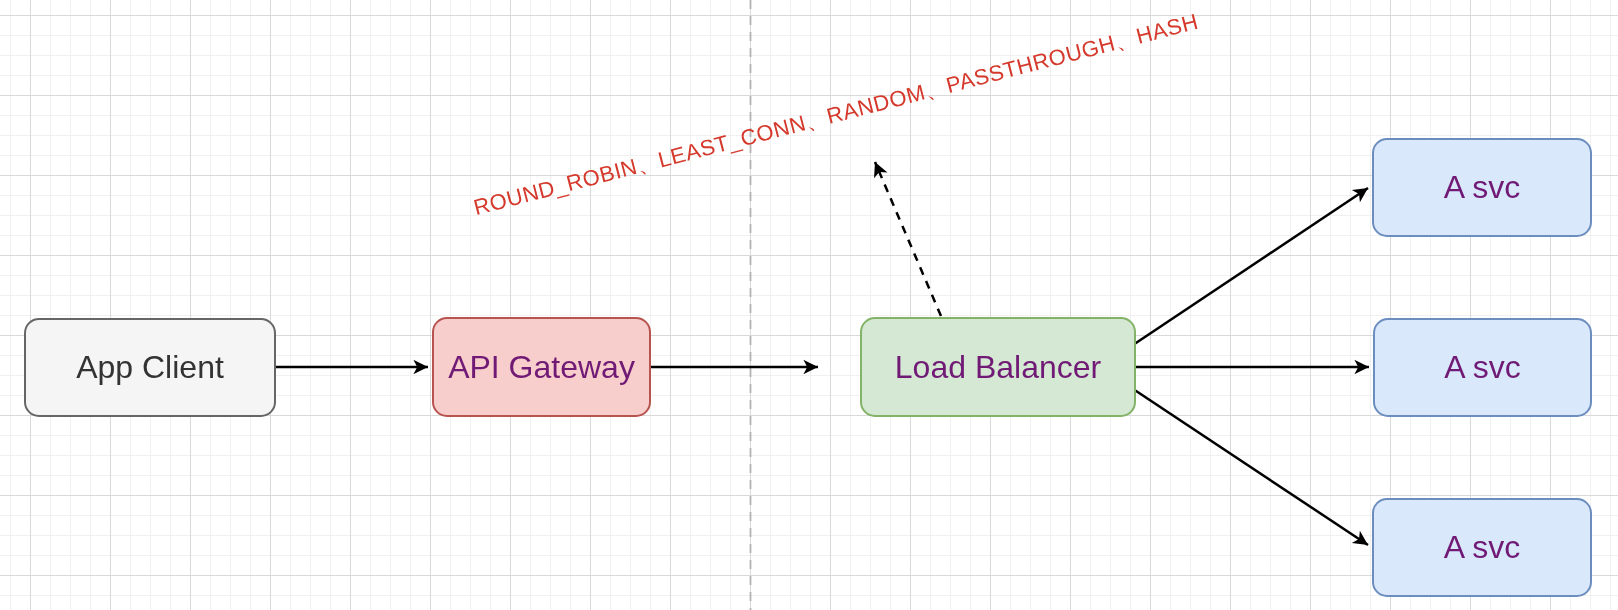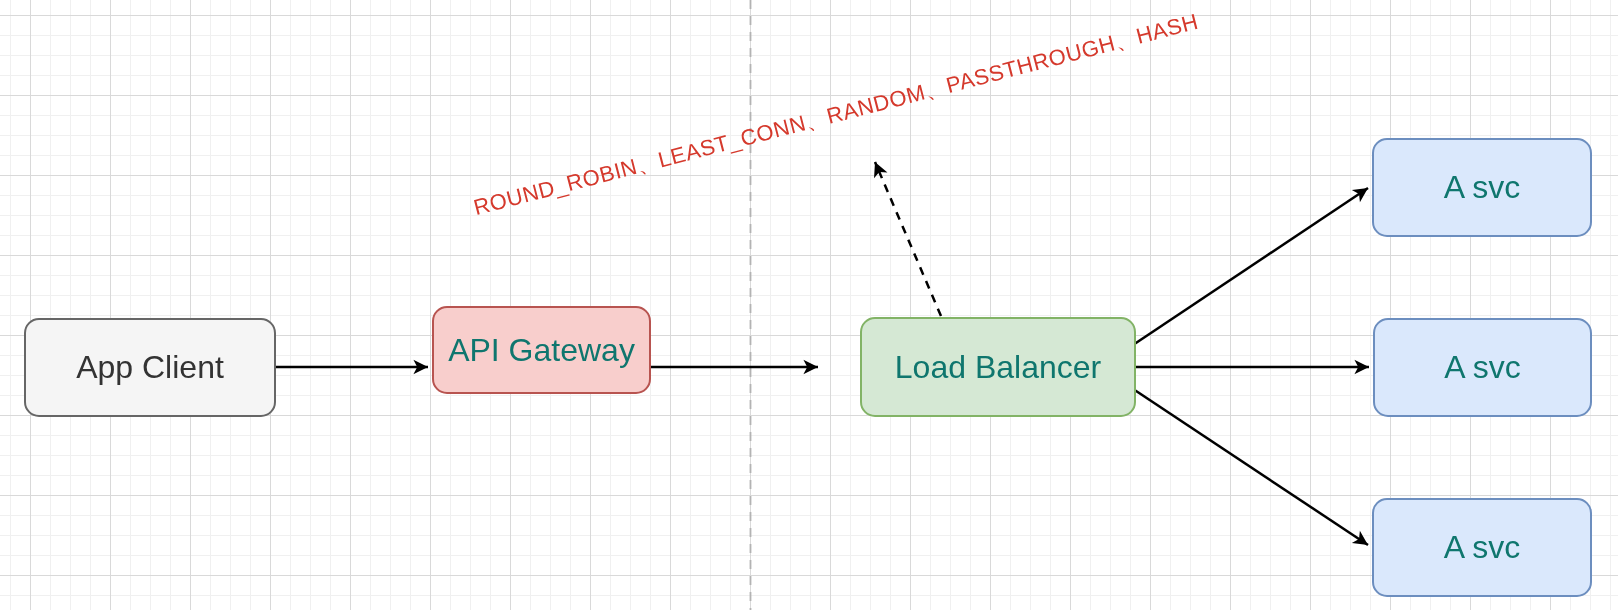--- a/index.html
+++ b/index.html
@@ -32,30 +32,30 @@
   }
   .node {
     position: absolute;
     box-sizing: border-box;
     border-radius: 15px;
     border: 2px solid;
     display: flex;
     align-items: center;
     justify-content: center;
     font-size: 32px;
-    color: #0f766e;
+    color: #701a75;
     white-space: nowrap;
   }
   .node-gray   { background: #f5f5f5; border-color: #666666; color: #333333; }
   .node-red    { background: #f8cecc; border-color: #b85450; }
   .node-green  { background: #d5e8d4; border-color: #82b366; margin-left: 38px; }
   .node-blue   { background: #dae8fc; border-color: #6c8ebf; }
 
   #node-app-client    { left: 24px;   top: 318px; width: 252px; height: 99px; }
-  #node-api-gateway   { left: 432px;  top: 306px; width: 219px; height: 88px; }
+  #node-api-gateway   { left: 432px;  top: 317px; width: 219px; height: 100px; }
   #node-load-balancer { left: 822px;  top: 317px; width: 276px; height: 100px; }
   #node-svc-top       { left: 1372px; top: 138px; width: 220px; height: 99px; }
   #node-svc-middle    { left: 1373px; top: 318px; width: 219px; height: 99px; }
   #node-svc-bottom    { left: 1372px; top: 498px; width: 220px; height: 99px; }
 
   .annotation {
     position: absolute;
     left: 836px;
     top: 115px;
     transform: translate(-50%, -50%) rotate(-14.5deg);

